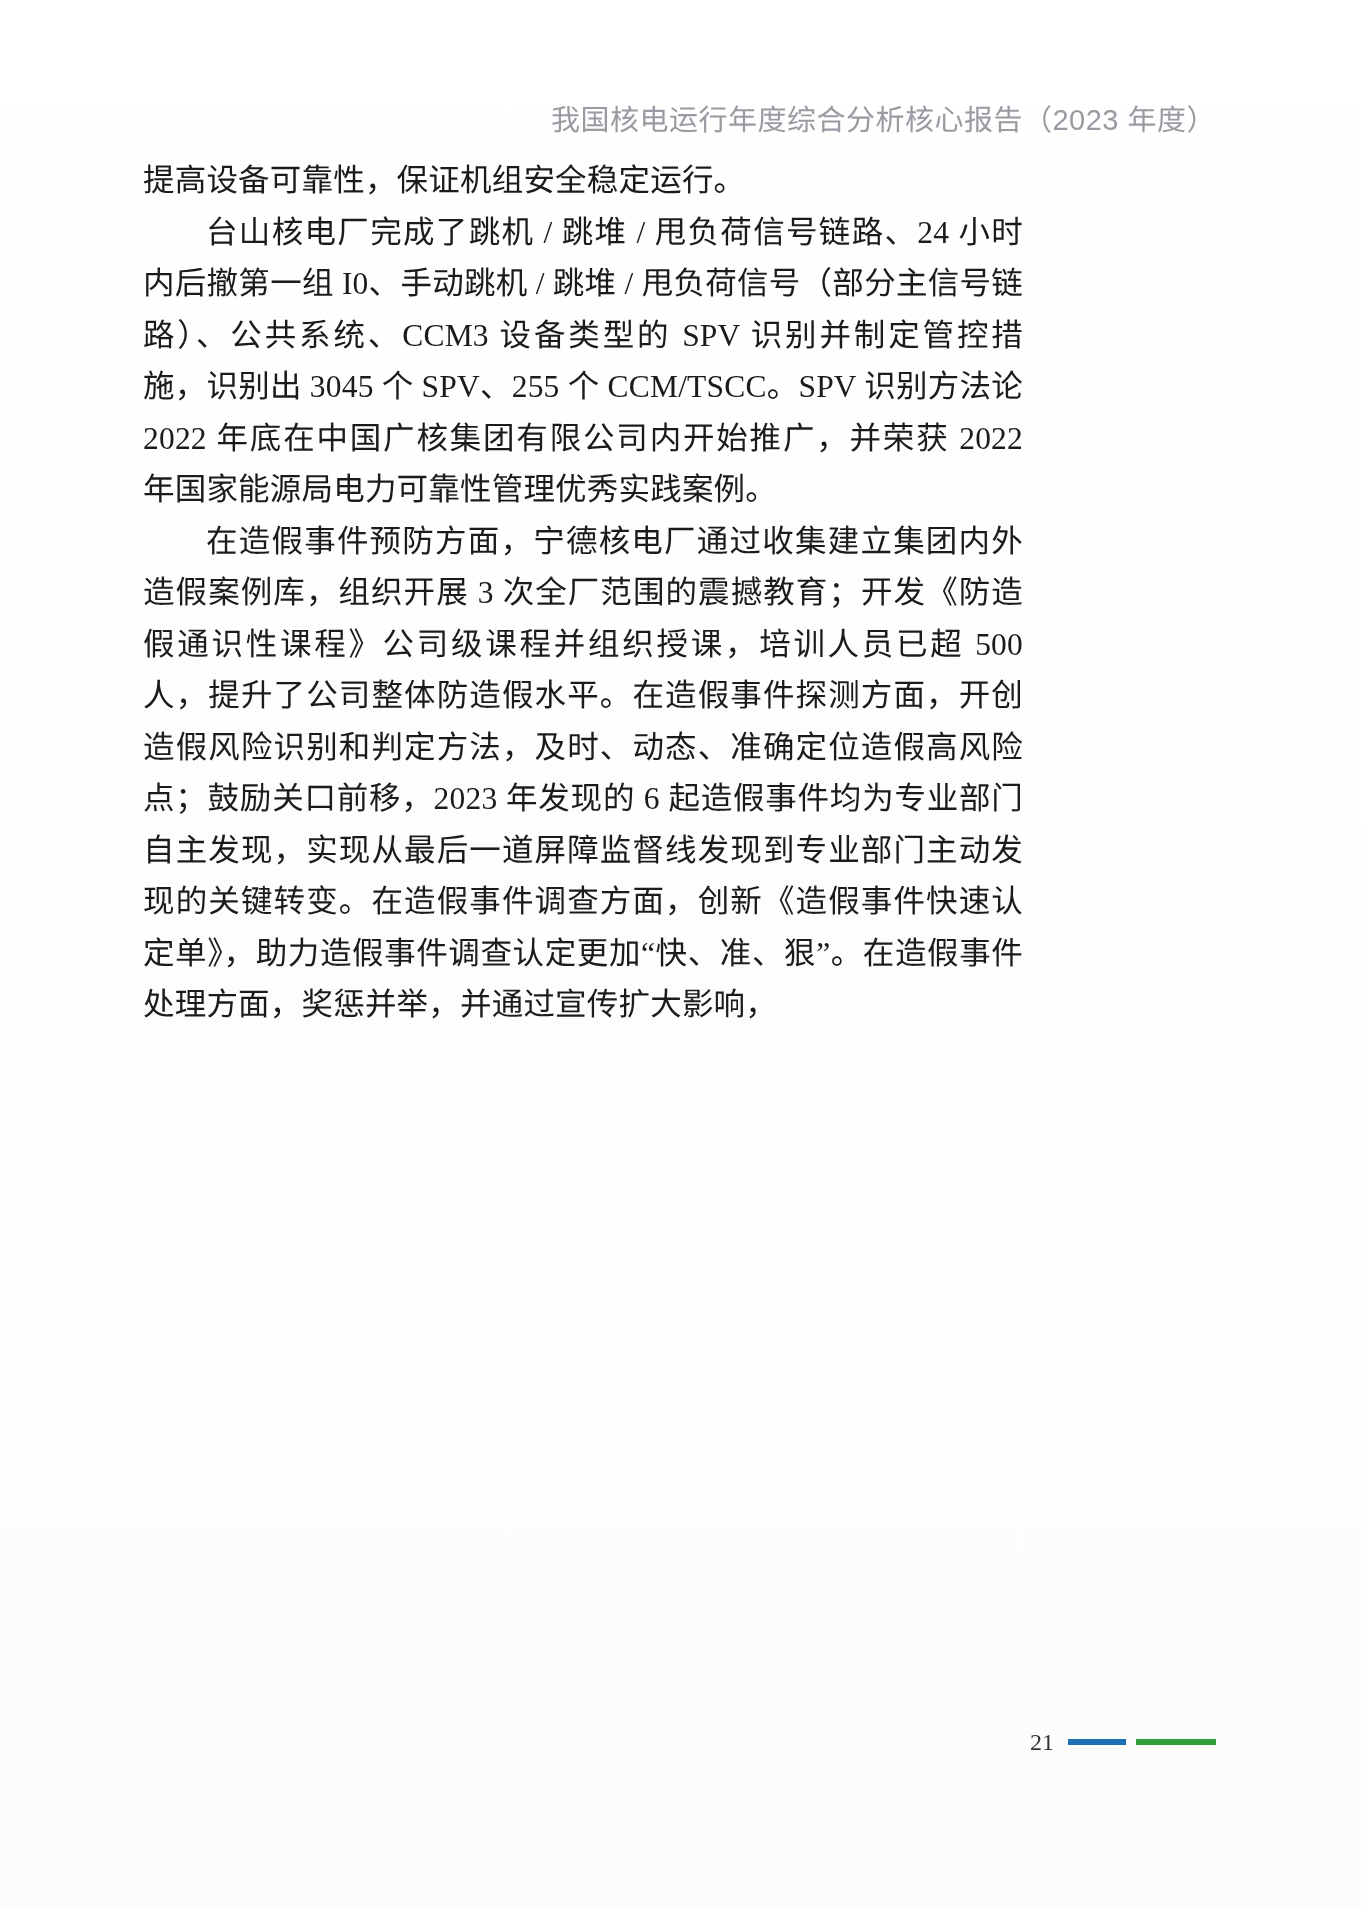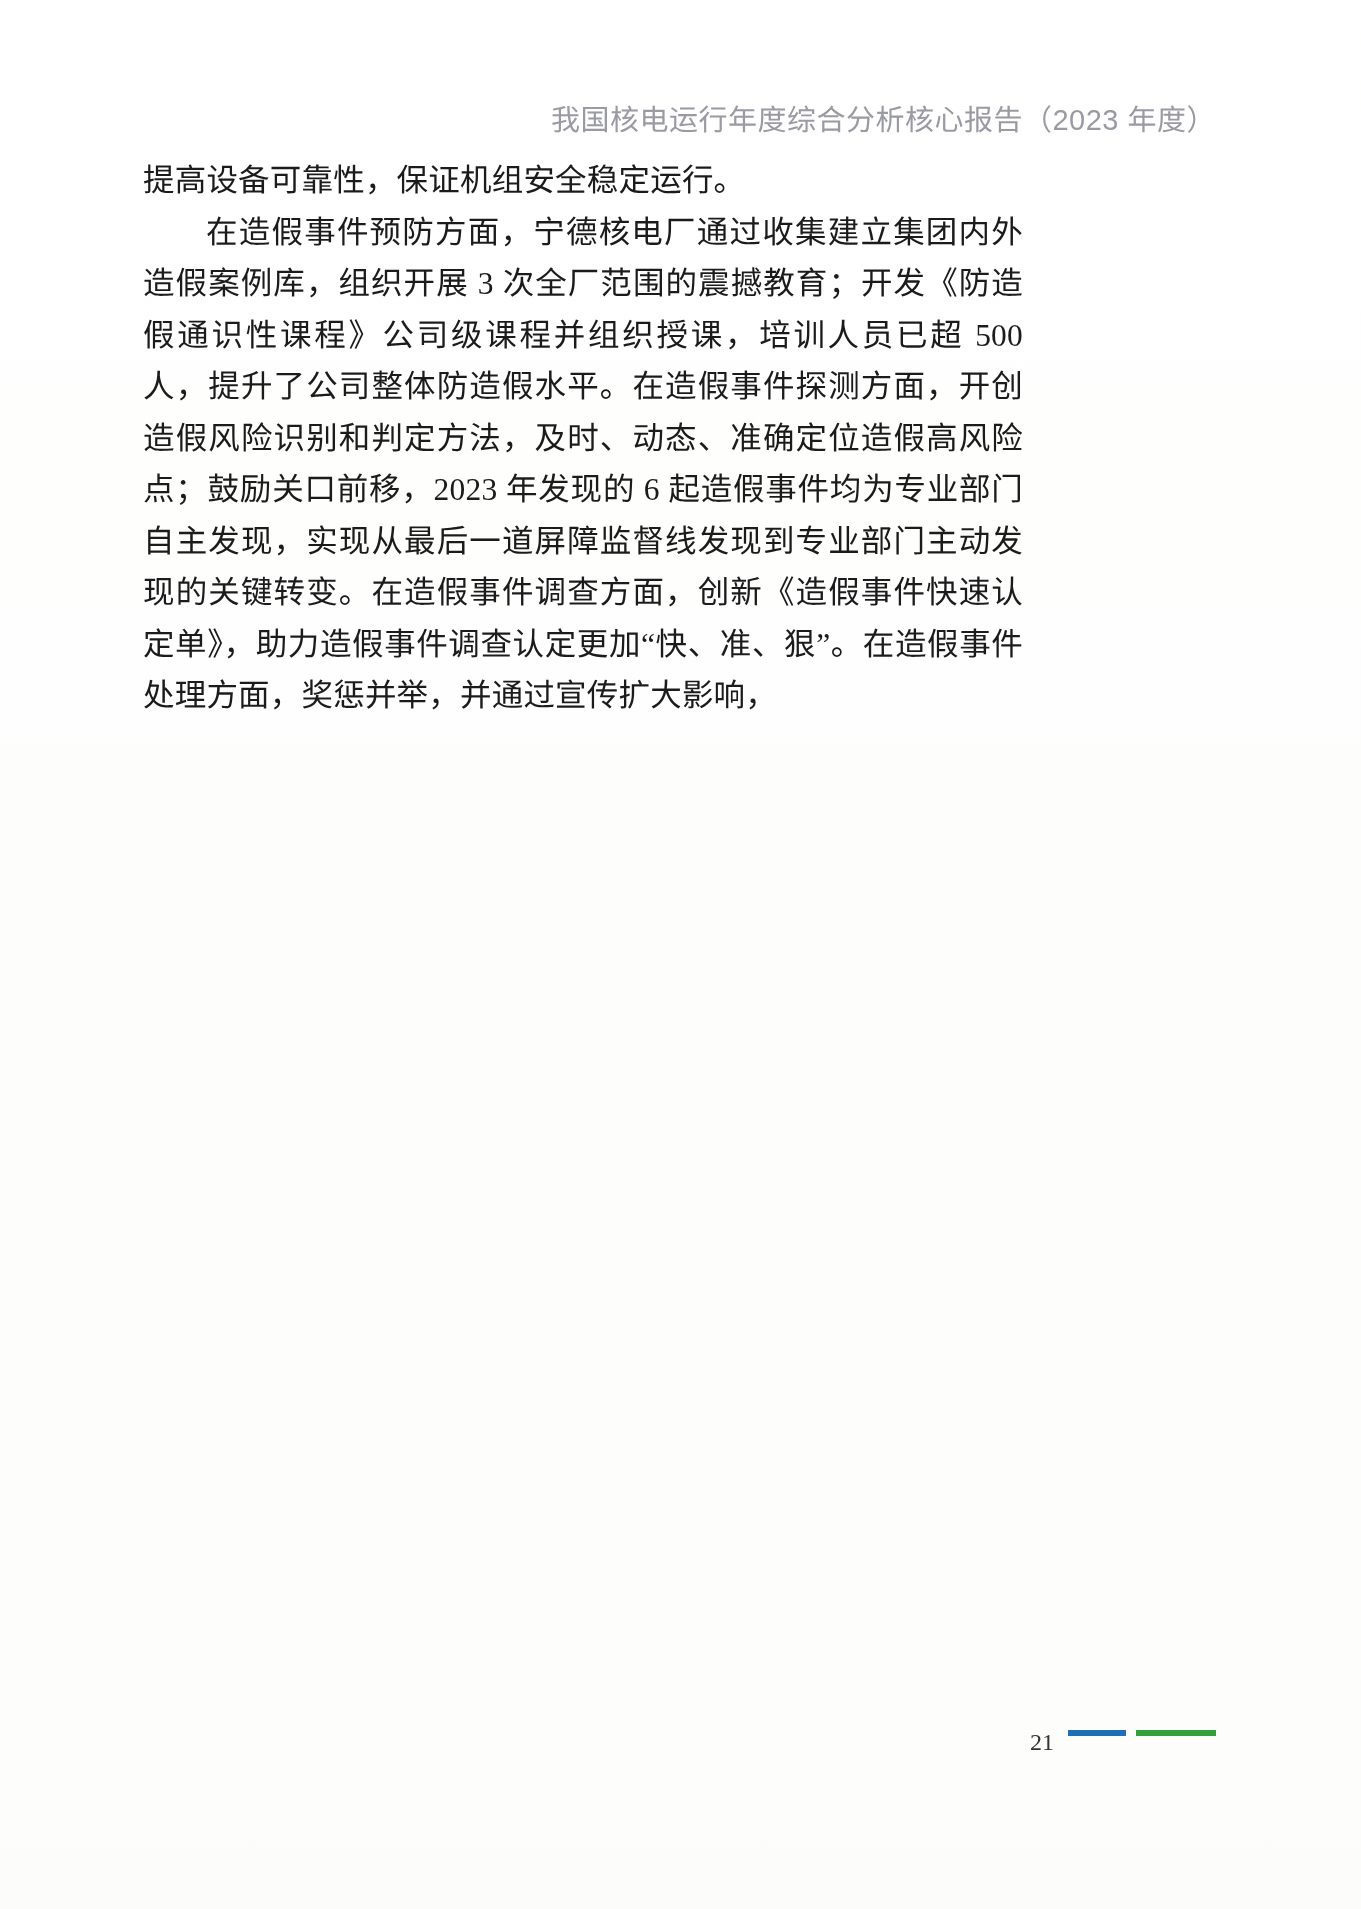--- a/index.html
+++ b/index.html
@@ -85,20 +85,21 @@
     right: 145px;
     bottom: 155px;
     height: 34px;
   }
 
   .footer-inner {
     position: absolute;
     right: 0;
     bottom: 0;
     display: flex;
+    align-items: center;
     gap: 10px;
   }
 
   .page-number {
     font-size: 24px;
     line-height: 1;
     color: #333333;
     font-family: "Liberation Serif", "DejaVu Serif", serif;
     padding-right: 4px;
   }
@@ -131,20 +132,21 @@
 <div class="page">
   <div class="paper-tint"></div>
 
   <div class="running-header">我国核电运行年度综合分析核心报告（2023 年度）</div>
 
   <div class="content">
 
     <p class="para">提高设备可靠性，保证机组安全稳定运行。</p>
 
 
+    <p class="para indent">台山核电厂完成了跳机 / 跳堆 / 甩负荷信号链路、24 小时内后撤第一组 I0、手动跳机 / 跳堆 / 甩负荷信号（部分主信号链路）、公共系统、CCM3 设备类型的 SPV 识别并制定管控措施，识别出 3045 个 SPV、255 个 CCM/TSCC。SPV 识别方法论 2022 年底在中国广核集团有限公司内开始推广，并荣获 2022 年国家能源局电力可靠性管理优秀实践案例。</p>
 
 
     <p class="para indent">在造假事件预防方面，宁德核电厂通过收集建立集团内外造假案例库，组织开展 3 次全厂范围的震撼教育；开发《防造假通识性课程》公司级课程并组织授课，培训人员已超 500 人，提升了公司整体防造假水平。在造假事件探测方面，开创造假风险识别和判定方法，及时、动态、准确定位造假高风险点；鼓励关口前移，2023 年发现的 6 起造假事件均为专业部门自主发现，实现从最后一道屏障监督线发现到专业部门主动发现的关键转变。在造假事件调查方面，创新《造假事件快速认定单》，助力造假事件调查认定更加“快、准、狠”。在造假事件处理方面，奖惩并举，并通过宣传扩大影响，</p>
 
   </div>
 
   <div class="footer">
     <div class="footer-inner">
       <span class="page-number">21</span>
       <span class="rule-blue" style="background: rgb(31, 111, 181);"></span>

